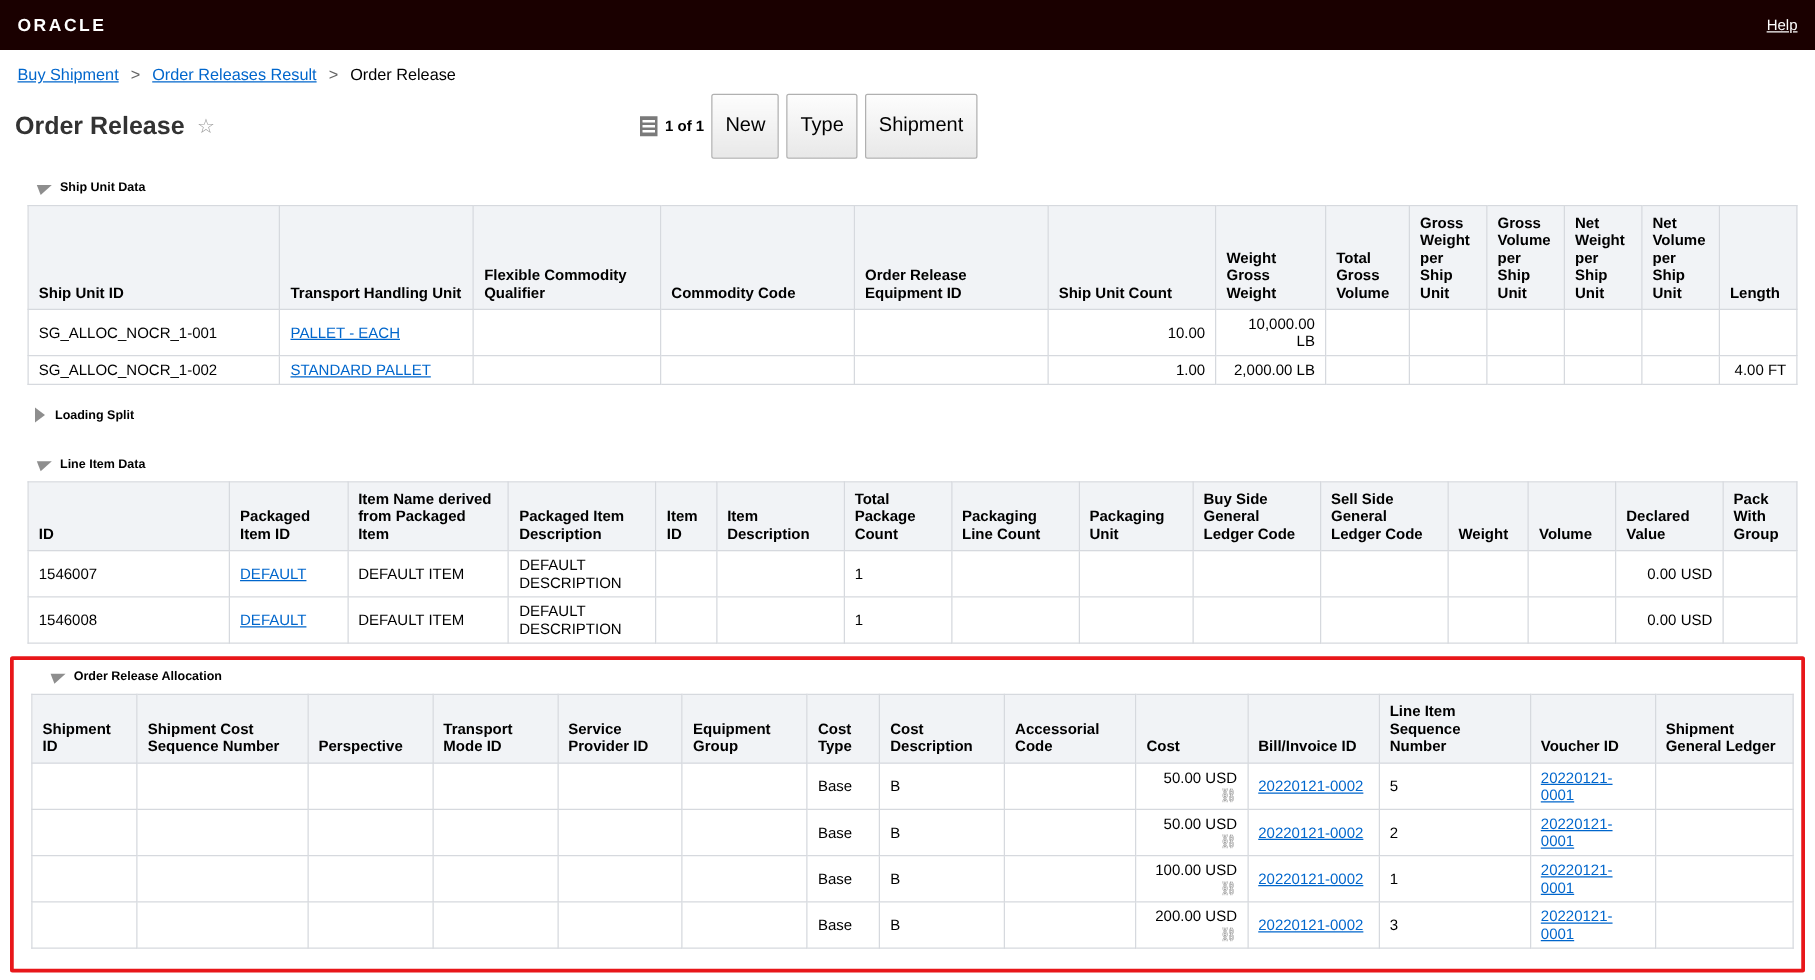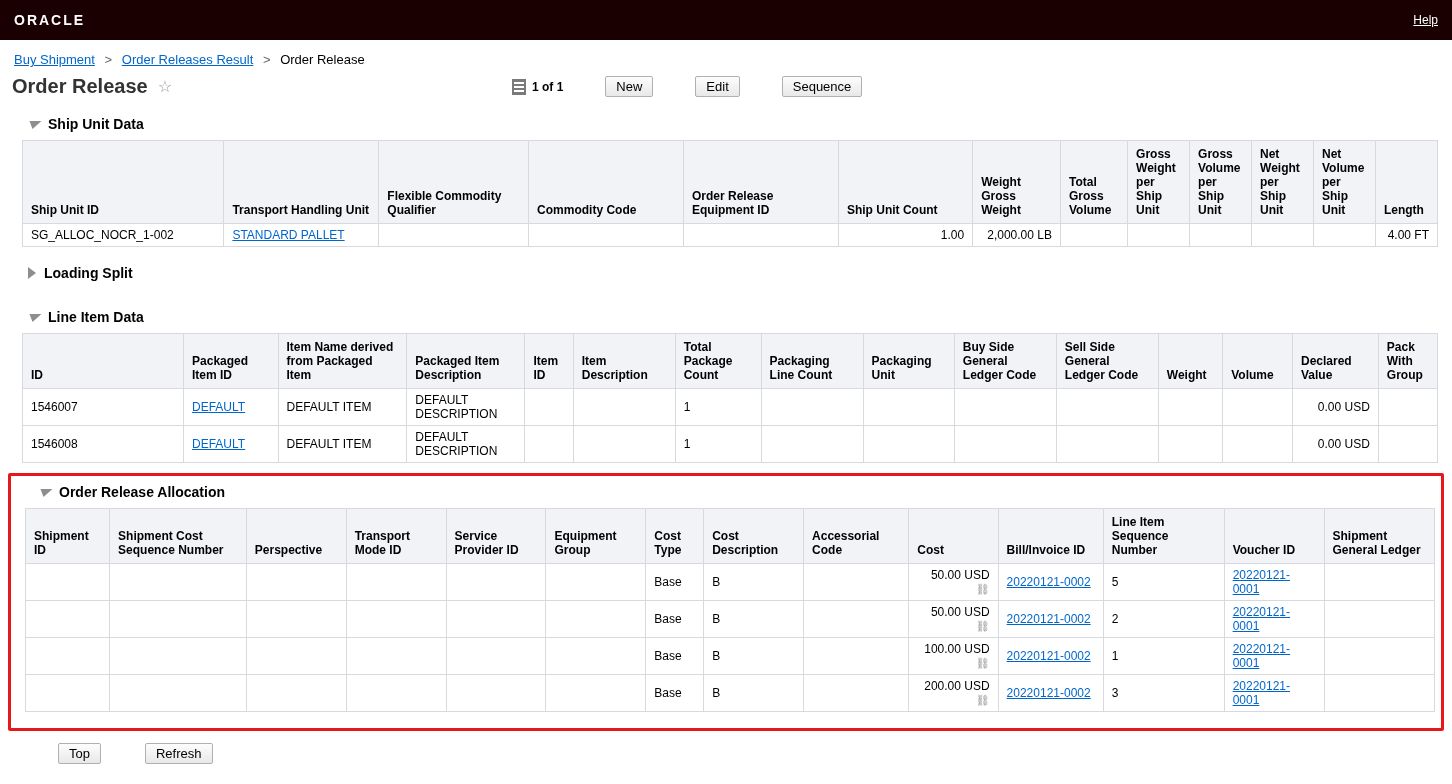--- a/index.html
+++ b/index.html
@@ -10,26 +10,26 @@
   .breadcrumb { padding: 12px 14px 6px 14px; font-size: 13px; }
   .breadcrumb a { color: #0066cc; text-decoration: underline; }
   .breadcrumb .sep { color: #666; margin: 0 6px; }
   .header-row { display: flex; align-items: center; padding: 2px 14px 10px 12px; }
   .page-title { font-size: 20px; font-weight: bold; color: #333; }
   .star { color: #999; margin-left: 10px; font-size: 16px; }
   .pager-block { margin-left: 340px; display: flex; align-items: center; gap: 6px; }
   .list-icon { width: 14px; height: 16px; background: #7a7a7a; display: inline-block; position: relative; }
   .list-icon::before { content:""; position:absolute; left:2px; right:2px; top:3px; height:2px; background:#fff; box-shadow: 0 4px 0 #fff, 0 8px 0 #fff; }
   .page-text { font-weight: bold; font-size: 12px; }
-  .btn { border: 1px solid #b0b0b0; background: linear-gradient(#fdfdfd,#e8e8e8); padding: 2px 10px; font-size: 13px; cursor: pointer; border-radius: 2px; margin-left: 36px; }
+  .btn { border: 1px solid #b0b0b0; background: linear-gradient(#fdfdfd,#e8e8e8); padding: 16px 10px; font-size: 16px; cursor: pointer; border-radius: 2px; }
   .section-header { display: flex; align-items: center; padding: 8px 14px 8px 28px; cursor: pointer; }
   .tri { width:0; height:0; display:inline-block; margin-right:8px; }
   .tri-down { border-left:6px solid transparent; border-right:6px solid transparent; border-top:8px solid #8e8e8e; transform: translateY(1px) skewX(-20deg); }
   .tri-right { border-top:6px solid transparent; border-bottom:6px solid transparent; border-left:8px solid #8e8e8e; }
-  .section-title { font-weight: bold; font-size: 14px; }
+  .section-title { font-weight: bold; font-size: 10px; }
   table.data-table { border-collapse: collapse; margin: 0 14px 10px 22px; background:#fff; }
   table.data-table th { background: #f1f3f6; border: 1px solid #d6d9de; padding: 6px 8px; text-align: left; font-weight: bold; font-size: 12px; vertical-align: bottom; }
   table.data-table td { border: 1px solid #d6d9de; padding: 4px 8px; font-size: 12px; vertical-align: middle; }
   .num-right { text-align: right; }
   a.cell-link { color: #0066cc; text-decoration: underline; }
   .highlight-box { border: 3px solid #e8171a; margin: 6px 8px 6px 8px; padding: 0 0 6px 0; border-radius: 2px; }
   .bottom-buttons { padding: 6px 14px 14px 22px; display:flex; gap:8px; }
   .chain-icon { color:#888; font-size:11px; margin-left:2px; }
 </style>
 </head>
@@ -48,22 +48,22 @@
   <span>Order Release</span>
 </div>
 
 <div class="header-row">
   <span class="page-title">Order Release</span>
   <span class="star">☆</span>
   <div class="pager-block">
     <span class="list-icon"></span>
     <span class="page-text">1 of 1</span>
     <button class="btn">New</button>
-    <button class="btn">Edit</button>
-    <button class="btn">Sequence</button>
+    <button class="btn">Type</button>
+    <button class="btn">Shipment</button>
   </div>
 </div>
 
 <div class="section-header">
   <span class="tri tri-down"></span>
   <span class="section-title">Ship Unit Data</span>
 </div>
 <table class="data-table" style="width: calc(100% - 36px);">
   <thead>
     <tr>
@@ -76,20 +76,35 @@
       <th style="width:85px">Weight Gross Weight</th>
       <th style="width:65px">Total Gross Volume</th>
       <th style="width:60px">Gross Weight per Ship Unit</th>
       <th style="width:60px">Gross Volume per Ship Unit</th>
       <th style="width:60px">Net Weight per Ship Unit</th>
       <th style="width:60px">Net Volume per Ship Unit</th>
       <th style="width:60px">Length</th>
     </tr>
   </thead>
   <tbody id="ship-unit-body">
+      <tr>
+        <td>SG_ALLOC_NOCR_1-001</td>
+        <td><a href="#" class="cell-link">PALLET - EACH</a></td>
+        <td></td>
+        <td></td>
+        <td></td>
+        <td class="num-right">10.00</td>
+        <td class="num-right">10,000.00 LB</td>
+        <td></td>
+        <td></td>
+        <td></td>
+        <td></td>
+        <td></td>
+        <td class="num-right"></td>
+      </tr>
       <tr>
         <td>SG_ALLOC_NOCR_1-002</td>
         <td><a href="#" class="cell-link">STANDARD PALLET</a></td>
         <td></td>
         <td></td>
         <td></td>
         <td class="num-right">1.00</td>
         <td class="num-right">2,000.00 LB</td>
         <td></td>
         <td></td>

